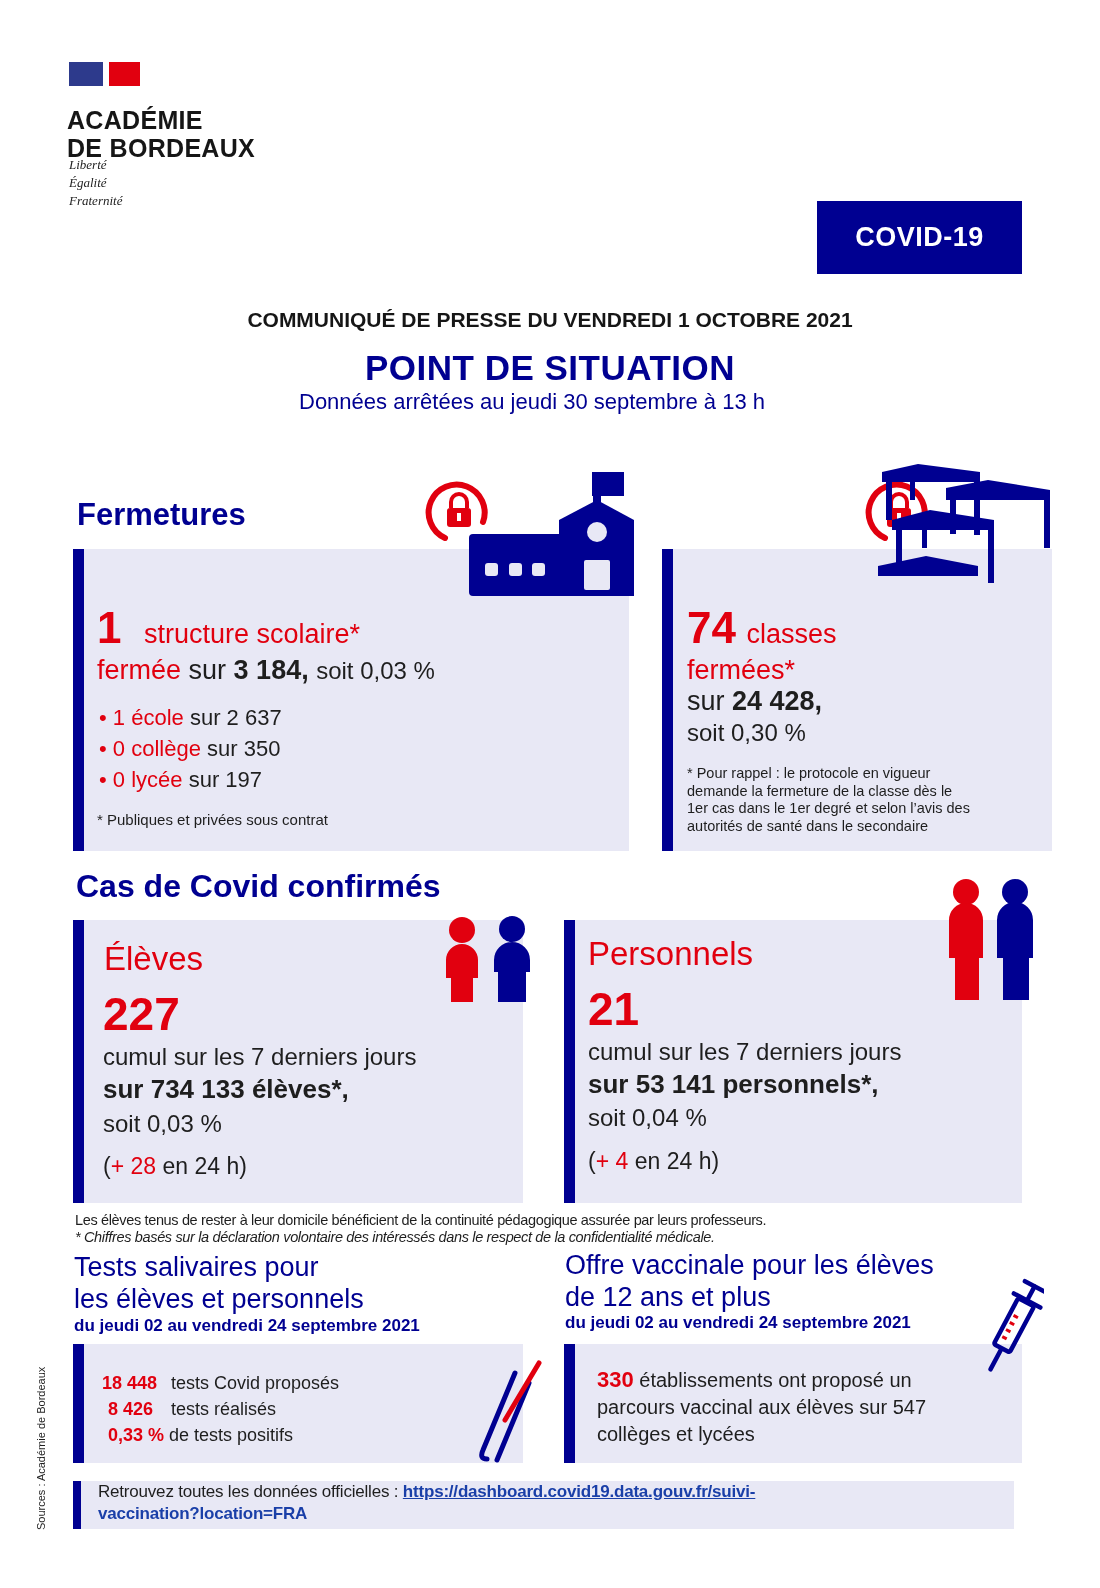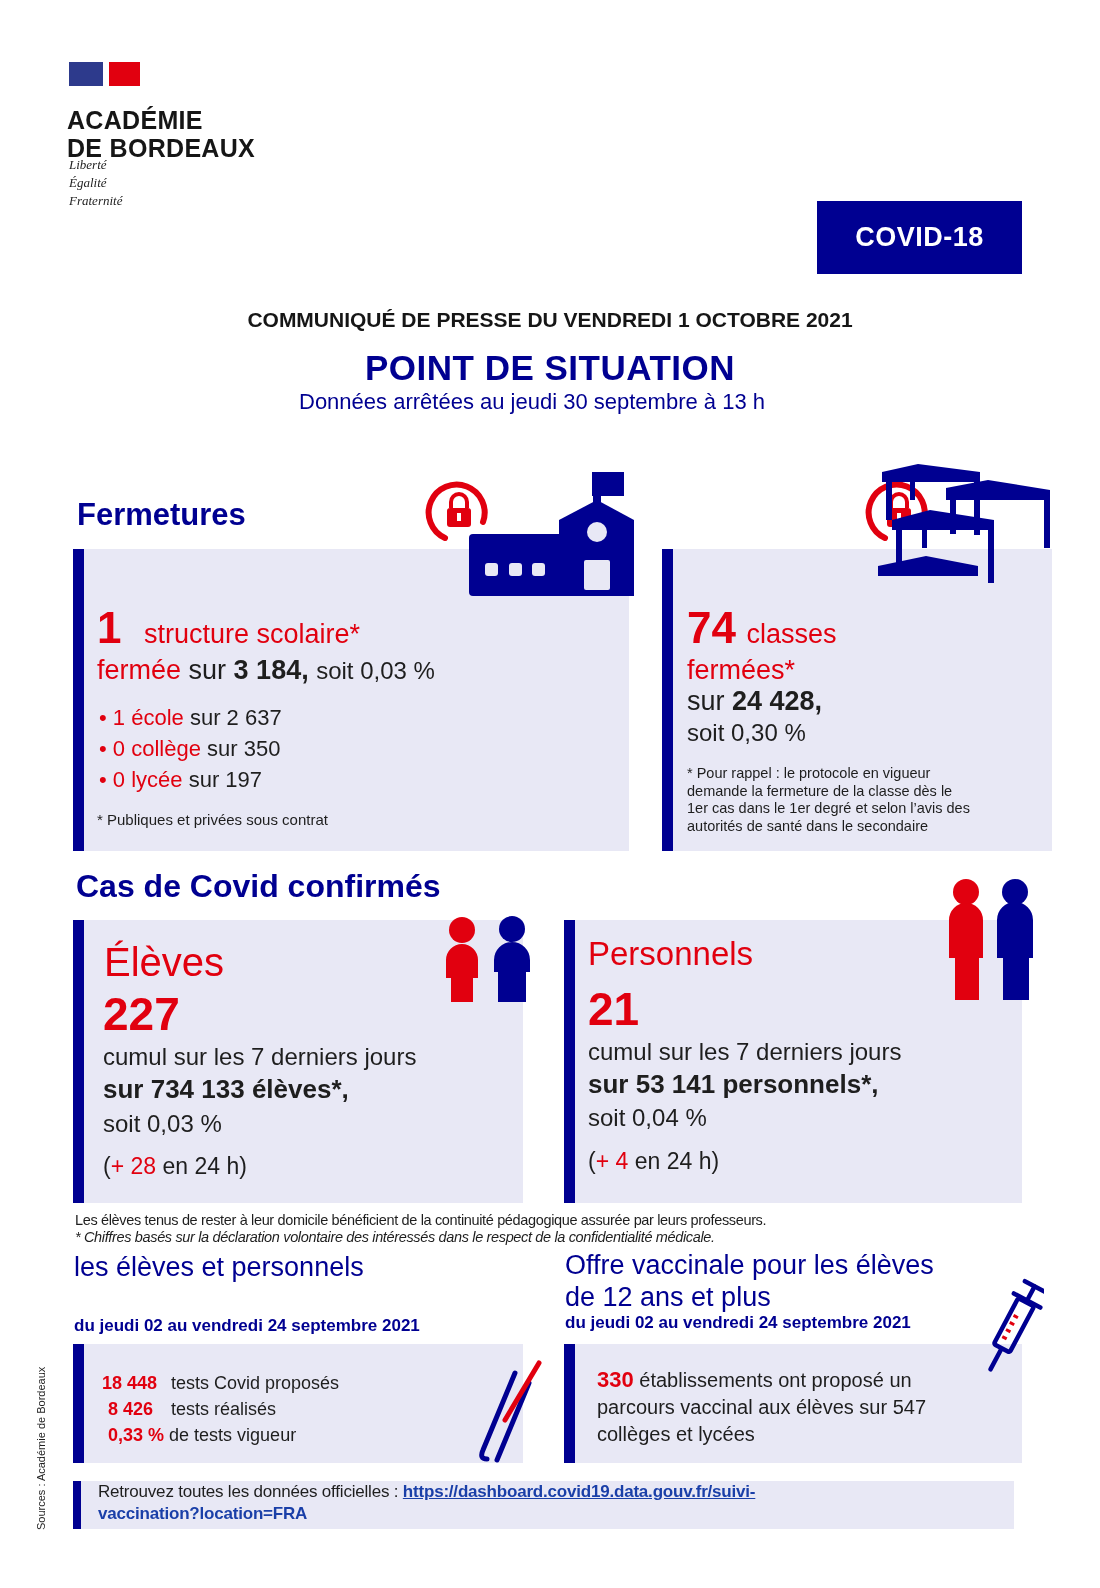--- a/index.html
+++ b/index.html
@@ -43,21 +43,21 @@
 <div class="abs logo-name">
   <div>ACADÉMIE</div>
   <div>DE BORDEAUX</div>
 </div>
 <div class="abs motto">
   <div>Liberté</div>
   <div>Égalité</div>
   <div>Fraternité</div>
 </div>
 
-<div class="abs covid-badge">COVID-18</div>
+<div class="abs covid-badge">COVID-19</div>
 
 <div class="abs press">COMMUNIQUÉ DE PRESSE DU VENDREDI 1 OCTOBRE 2021</div>
 <div class="abs main-title">POINT DE SITUATION</div>
 <div class="abs subtitle">Données arrêtées au jeudi 30 septembre à 13 h</div>
 
 <div class="abs section-title" style="left:77px; top:497px; font-size:31px;">Fermetures</div>
 
 <div class="abs box" style="left:73px; top:549px; width:556px; height:302px;"></div>
 <div class="abs box" style="left:662px; top:549px; width:390px; height:302px;"></div>
 
@@ -152,21 +152,21 @@
   <path d="M52 44 a18 18 0 0 1 36 0 V56 h-4 V86 H56 V56 H52Z" fill="#000091"></path>
 </svg>
 
 <svg class="abs" style="left:945px; top:876px;" width="90" height="128" viewBox="0 0 90 128">
   <circle cx="21" cy="16" r="13" fill="#e1000f"></circle>
   <path d="M4 44 a17 17 0 0 1 34 0 V82 h-4 V124 H10 V82 H4Z" fill="#e1000f"></path>
   <circle cx="70" cy="16" r="13" fill="#000091"></circle>
   <path d="M52 44 a18 18 0 0 1 36 0 V82 h-4 V124 H58 V82 H52Z" fill="#000091"></path>
 </svg>
 
-<div class="abs t red" style="left:104px; top:940px; font-size:40px;">Élèves</div>
+<div class="abs t red" style="left:104px; top:940px; font-size:33px;">Élèves</div>
 <div class="abs t red b" style="left:103px; top:987px; font-size:46px;">227</div>
 <div class="abs t dark" style="left:103px; top:1043px; font-size:24px;">cumul sur les 7 derniers jours</div>
 <div class="abs t dark b" style="left:103px; top:1074px; font-size:26px;">sur 734 133 élèves*,</div>
 <div class="abs t dark" style="left:103px; top:1110px; font-size:24px;">soit 0,03 %</div>
 <div class="abs t dark" style="left:103px; top:1153px; font-size:23px;">
   <span>(</span><span class="red">+ 28</span><span> en 24 h)</span>
 </div>
 
 <div class="abs t red" style="left:588px; top:935px; font-size:33px;">Personnels</div>
 <div class="abs t red b" style="left:588px; top:982px; font-size:46px;">21</div>
@@ -174,30 +174,31 @@
 <div class="abs t dark b" style="left:588px; top:1069px; font-size:26px;">sur 53 141 personnels*,</div>
 <div class="abs t dark" style="left:588px; top:1104px; font-size:24px;">soit 0,04 %</div>
 <div class="abs t dark" style="left:588px; top:1148px; font-size:23px;">
   <span>(</span><span class="red">+ 4</span><span> en 24 h)</span>
 </div>
 
 <div class="abs t dark" style="left:75px; top:1212px; font-size:14.5px; letter-spacing:-0.35px;">Les élèves tenus de rester à leur domicile bénéficient de la continuité pédagogique assurée par leurs professeurs.</div>
 <div class="abs t dark" style="left:75px; top:1229px; font-size:14.5px; font-style:italic; letter-spacing:-0.35px;">* Chiffres basés sur la déclaration volontaire des intéressés dans le respect de la confidentialité médicale.</div>
 
 <div class="abs section-title" style="left:74px; top:1251px; font-size:27px; font-weight:normal; line-height:32px;">
+  <div>Tests salivaires pour</div>
   <div>les élèves et personnels</div>
 </div>
 <div class="abs t navy b" style="left:74px; top:1316px; font-size:17px;">du jeudi 02 au vendredi 24 septembre 2021</div>
 
 <div class="abs box" style="left:73px; top:1344px; width:450px; height:119px;"></div>
 
 <div class="abs t" style="left:102px; top:1370px; font-size:18px; line-height:26px;">
   <div><span class="red b" style="display:inline-block; width:64px;">18 448</span> <span class="dark">tests Covid proposés</span></div>
   <div><span class="red b" style="display:inline-block; width:64px; padding-left:6px;">8 426</span> <span class="dark">tests réalisés</span></div>
-  <div><span class="red b" style="padding-left:6px;">0,33 %</span> <span class="dark">de tests vigueur</span></div>
+  <div><span class="red b" style="padding-left:6px;">0,33 %</span> <span class="dark">de tests positifs</span></div>
 </div>
 
 <svg class="abs" style="left:475px; top:1355px;" width="70" height="110" viewBox="0 0 70 110">
   <path d="M40 18 L8 95 Q4 104 12 104" fill="none" stroke="#000091" stroke-width="5" stroke-linecap="round"></path>
   <path d="M54 28 L22 105" fill="none" stroke="#000091" stroke-width="5" stroke-linecap="round"></path>
   <path d="M64 8 L30 65" fill="none" stroke="#e1000f" stroke-width="5" stroke-linecap="round"></path>
 </svg>
 
 <div class="abs section-title" style="left:565px; top:1249px; font-size:27px; font-weight:normal; line-height:32px;">
   <div>Offre vaccinale pour les élèves</div>

